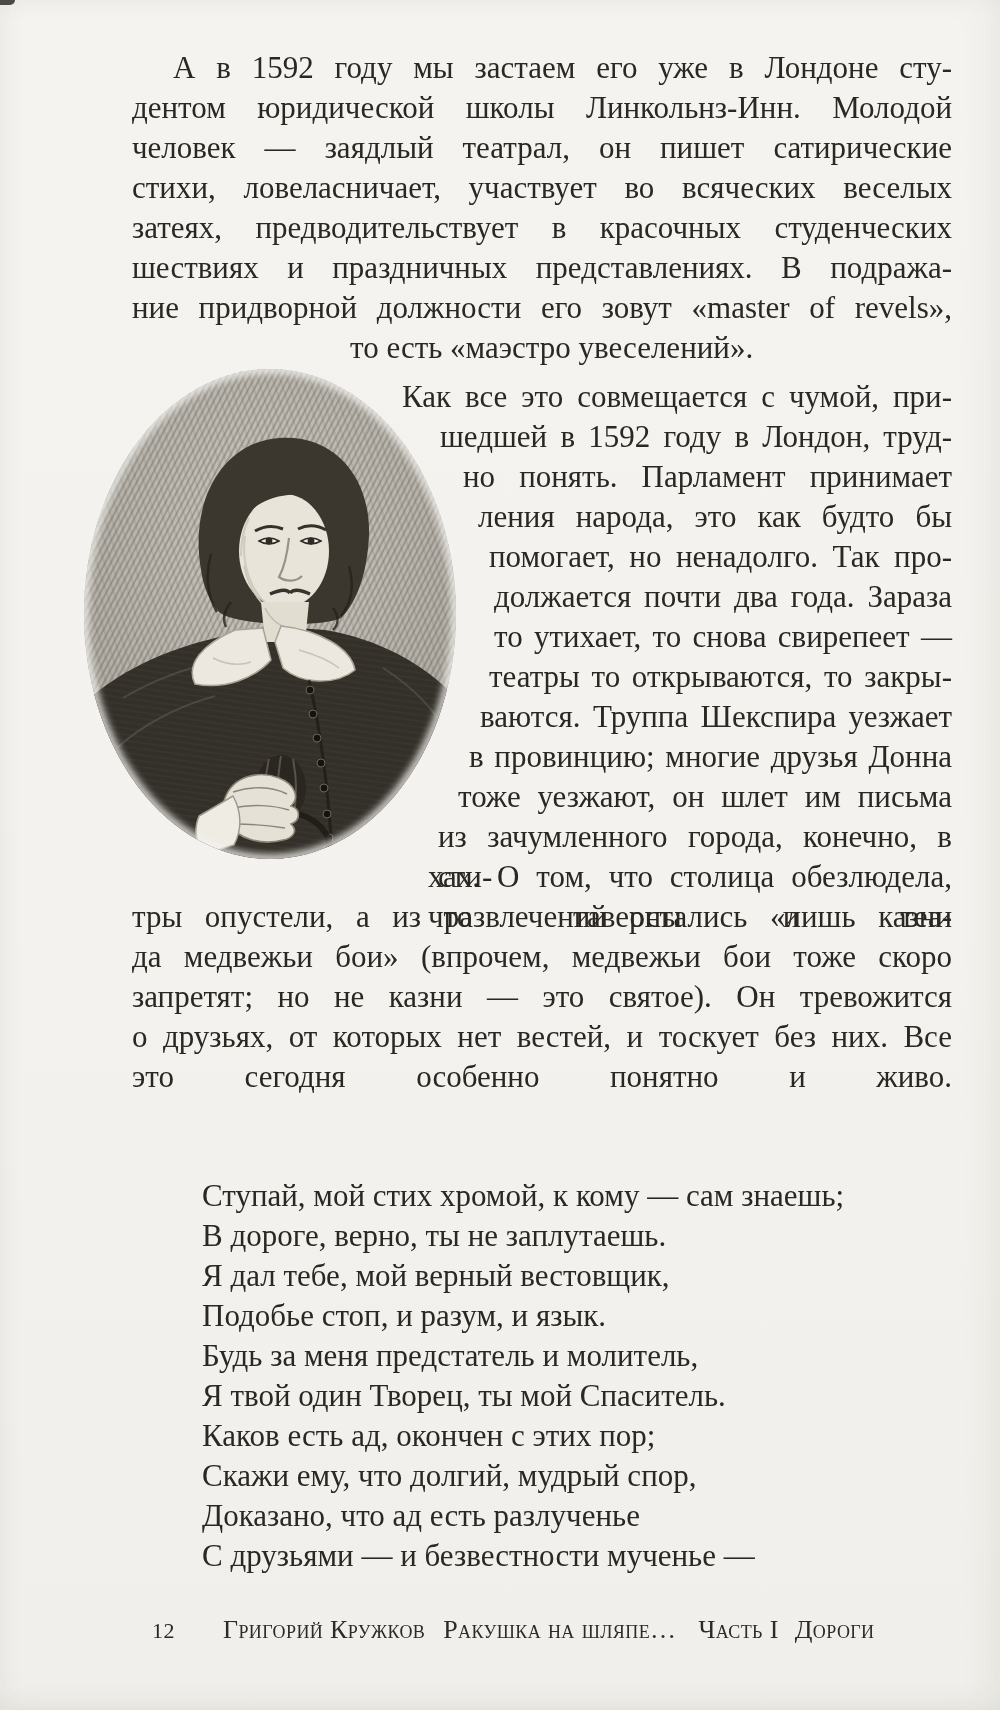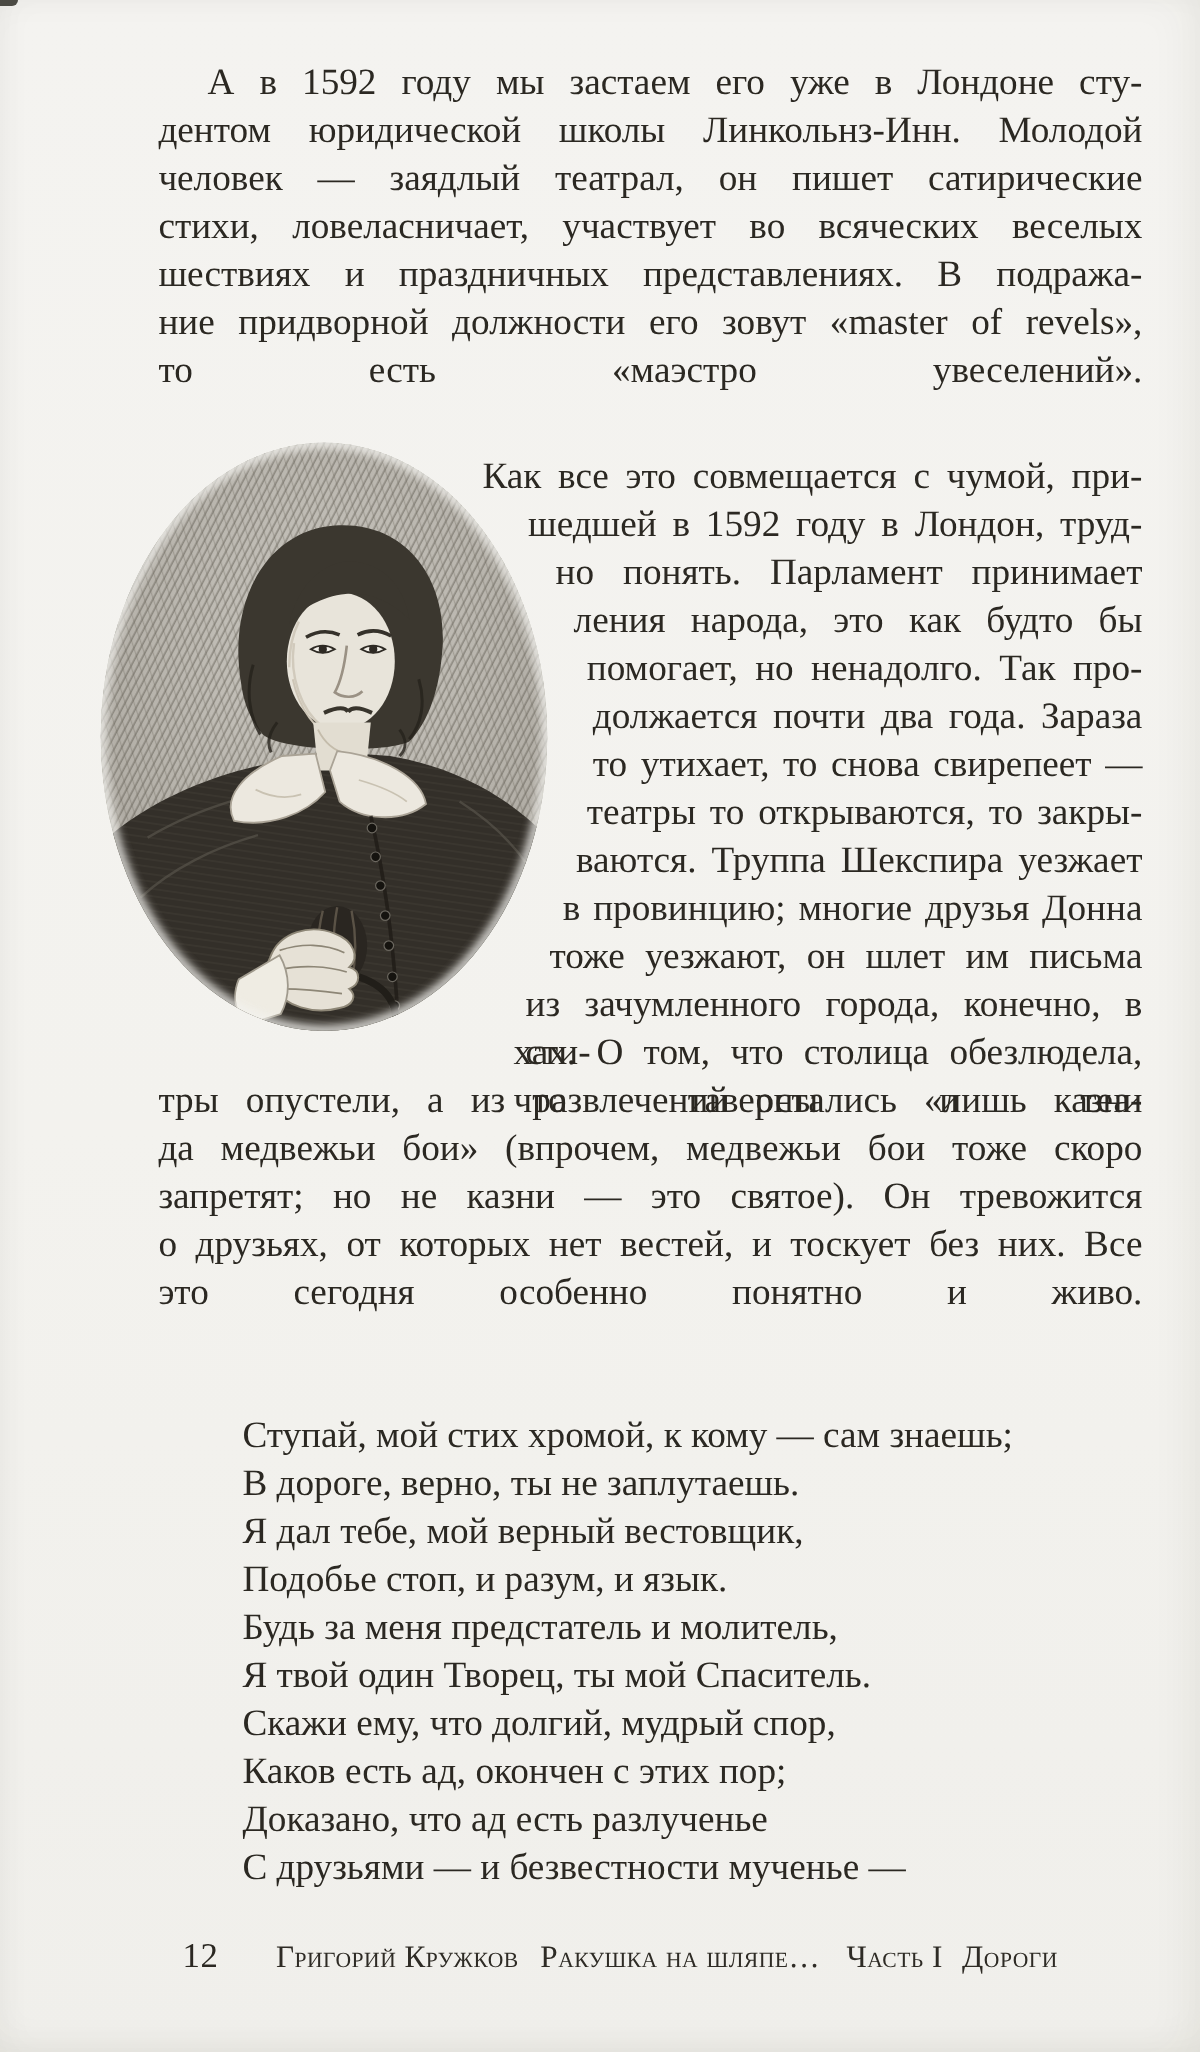--- a/index.html
+++ b/index.html
@@ -49,21 +49,21 @@
   
   .portrait{
     position:absolute;left:83px;top:368px;width:374px;height:492px;margin:0;
   }
   
   #footer{
     position:absolute;top:1610px;left:152px;width:800px;height:44px;
     white-space:nowrap;
   }
   #footer .pgnum{
-    display:inline-block;font-size:29px;line-height:40px;vertical-align:baseline;
+    display:inline-block;font-size:22px;line-height:40px;vertical-align:baseline;
     letter-spacing:.5px;color:#2b2822;
   }
   #footer .fmeta{display:inline-block;margin-left:44px;font-variant-caps:small-caps;}
   #footer .fmeta span{
     font-size:26px;line-height:40px;letter-spacing:.4px;color:#2e2b25;
   }
   #footer .btitle{margin-left:14px;}
   #footer .part{margin-left:18px;}
   #footer .chapter{margin-left:12px;}
 </style>
@@ -161,20 +161,21 @@
         <ellipse cx="187" cy="246" rx="186" ry="245" fill="none" stroke="#f3f2ee" stroke-width="9" opacity=".85" filter="url(#soft)"></ellipse>
       </g>
     </svg>
   </figure>
 
   <section id="p1" class="textblock">
       <div class="line">А в 1592 году мы застаем его уже в Лондоне сту-</div>
       <div class="line">дентом юридической школы Линкольнз-Инн. Молодой</div>
       <div class="line">человек — заядлый театрал, он пишет сатирические</div>
       <div class="line">стихи, ловеласничает, участвует во всяческих веселых</div>
+      <div class="line">затеях, предводительствует в красочных студенческих</div>
       <div class="line">шествиях и праздничных представлениях. В подража-</div>
       <div class="line">ние придворной должности его зовут «master of revels»,</div>
       <div class="line">то есть «маэстро увеселений».</div>
     </section>
 
   <section id="p2" class="textblock">
       <div class="line">Как все это совмещается с чумой, при-</div>
       <div class="line">шедшей в 1592 году в Лондон, труд-</div>
       <div class="line">но понять. Парламент принимает</div>
       <div class="line">ления народа, это как будто бы</div>
@@ -194,22 +195,22 @@
       <div class="line">это сегодня особенно понятно и живо.</div>
     </section>
 
   <section id="poem" class="textblock">
       <div class="line">Ступай, мой стих хромой, к кому — сам знаешь;</div>
       <div class="line">В дороге, верно, ты не заплутаешь.</div>
       <div class="line">Я дал тебе, мой верный вестовщик,</div>
       <div class="line">Подобье стоп, и разум, и язык.</div>
       <div class="line">Будь за меня предстатель и молитель,</div>
       <div class="line">Я твой один Творец, ты мой Спаситель.</div>
+      <div class="line">Каков есть ад, окончен с этих пор;</div>
       <div class="line">Скажи ему, что долгий, мудрый спор,</div>
-      <div class="line">Каков есть ад, окончен с этих пор;</div>
       <div class="line">Доказано, что ад есть разлученье</div>
       <div class="line">С друзьями — и безвестности мученье —</div>
     </section>
 
   <footer id="footer">
     <span class="pgnum">12</span>
     <span class="fmeta">
       <span class="author">Григорий Кружков</span>
       <span class="btitle">Ракушка на шляпе…</span>
       <span class="part">Часть I</span>

